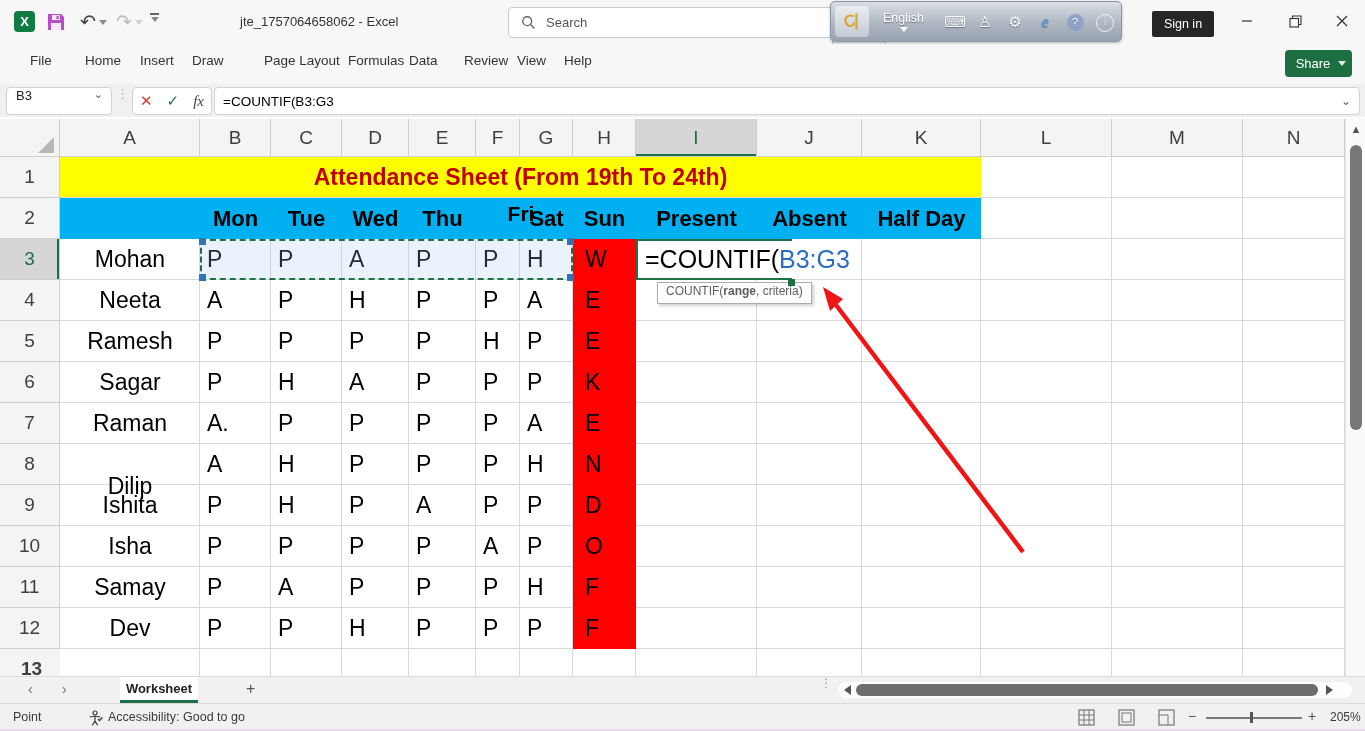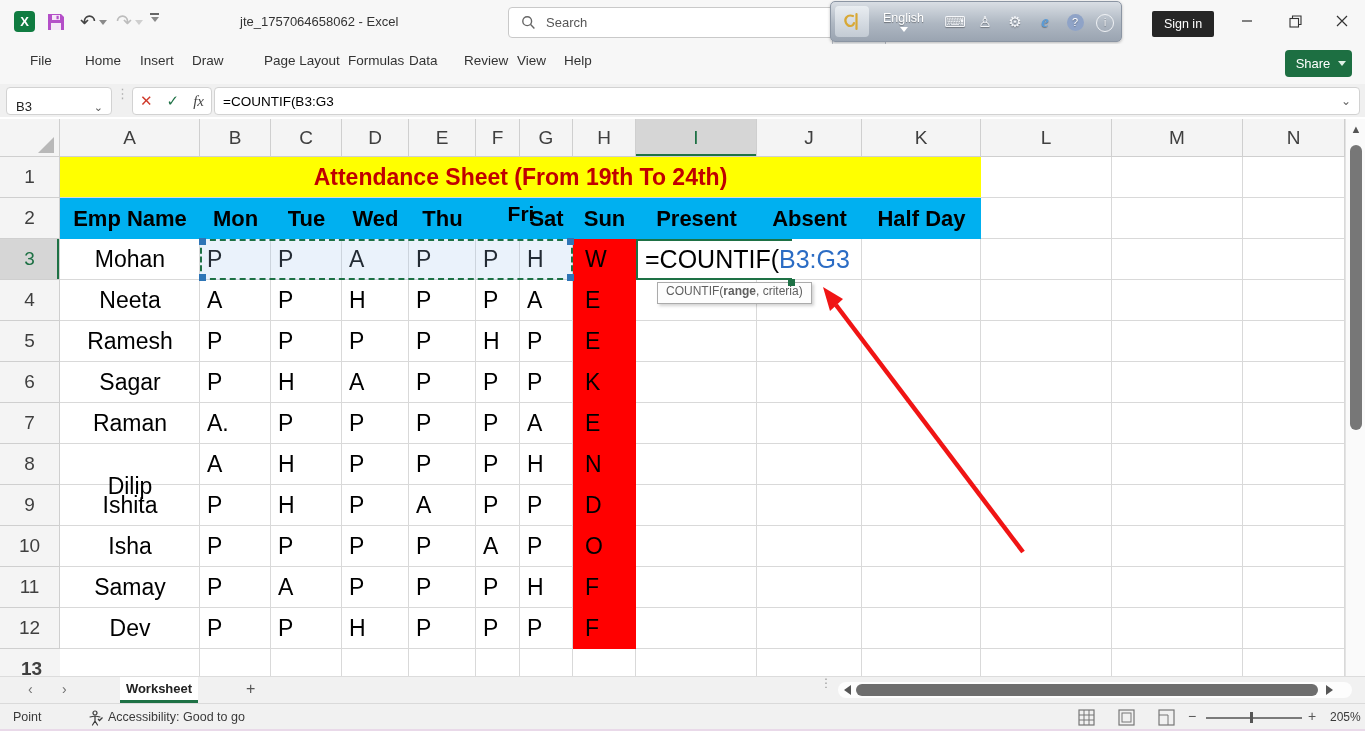--- a/index.html
+++ b/index.html
@@ -31,21 +31,21 @@
   .langicon{width:30px;text-align:center;color:#f5f7fa;font-size:15px;text-shadow:0 1px 1px rgba(0,0,0,.35);}
   .qmark{display:inline-block;width:17px;height:17px;border-radius:50%;background:#8fa3c7;color:#fff;font-size:11px;line-height:17px;text-align:center;}
   .imark{display:inline-block;width:16px;height:16px;border-radius:50%;border:1.5px solid #f0f2f5;color:#f0f2f5;font-size:10px;line-height:16px;text-align:center;}
   
   .ribbonrow{position:absolute;left:0;top:44px;width:1365px;height:40px;background:#f7f7f7;}
   .rtab{position:absolute;top:9px;font-size:13.5px;color:#333;}
   .sharebtn{position:absolute;left:1285px;top:6px;width:67px;height:27px;background:#1d6f42;border:none;border-radius:4px;color:#fff;font-size:13px;display:flex;align-items:center;justify-content:center;gap:5px;}
   .sharebtn .caret-dn{border-top-color:#dff0e6;}
   
   .fbar{position:absolute;left:0;top:84px;width:1365px;height:33px;background:#f0f0f0;}
-  .namebox{position:absolute;left:6px;top:3px;width:104px;height:26px;background:#fff;border:1px solid #d2d2d2;border-radius:4px;font-size:13px;color:#222;display:flex;align-items:flex-end;}
+  .namebox{position:absolute;left:6px;top:3px;width:104px;height:26px;background:#fff;border:1px solid #d2d2d2;border-radius:4px;font-size:13px;color:#222;display:flex;align-items:flex-start;}
   .namebox .val{margin-left:9px;flex:1;}
   .fdots{position:absolute;left:116px;top:7px;color:#b0b0b0;font-size:13px;letter-spacing:0;line-height:6px;}
   .fbtns{position:absolute;left:132px;top:3px;width:78px;height:26px;background:#fff;border:1px solid #d2d2d2;border-radius:4px;display:flex;align-items:center;justify-content:space-around;}
   .fx-cancel{color:#d03a2b;font-size:15px;}
   .fx-enter{color:#1e7145;font-size:15px;}
   .fx-fn{font-family:"Liberation Serif",serif;font-style:italic;font-size:15px;color:#444;}
   .ffield{position:absolute;left:214px;top:3px;width:1144px;height:26px;background:#fff;border:1px solid #d2d2d2;border-radius:4px;font-size:13.5px;color:#000;display:flex;align-items:center;}
   .ffield .txt{margin-left:8px;flex:1;}
   .ffield .chev{color:#666;margin-right:8px;font-size:12px;}
   
@@ -406,21 +406,20 @@
       <div class="cell" style="left: 636px; top: 649px; width: 121px; height: 41px; position: absolute;"></div>
       <div class="cell" style="left: 757px; top: 649px; width: 105px; height: 41px; position: absolute;"></div>
       <div class="cell" style="left: 862px; top: 649px; width: 119px; height: 41px; position: absolute;"></div>
       <div class="cell" style="left: 981px; top: 649px; width: 131px; height: 41px; position: absolute;"></div>
       <div class="cell" style="left: 1112px; top: 649px; width: 131px; height: 41px; position: absolute;"></div>
       <div class="cell" style="left: 1243px; top: 649px; width: 102px; height: 41px; position: absolute;"></div>
       <div class="" style="left: 60px; top: 157px; width: 921px; height: 41px; background: rgb(255, 255, 0); border-bottom: 1px solid rgb(217, 217, 217); box-sizing: border-box; position: absolute;"></div>
       <div class="" style="left: 60px; top: 198px; width: 921px; height: 41px; background: rgb(0, 176, 240); position: absolute;"></div>
       <div class="" style="left: 573px; top: 239px; width: 63px; height: 410px; background: rgb(255, 0, 0); position: absolute;"></div>
       <div class="celltext" style="left: 60px; top: 157px; width: 921px; height: 41px; justify-content: center; font-weight: bold; font-size: 23px; color: rgb(192, 0, 0); position: absolute;">Attendance Sheet (From 19th To 24th)</div>
-      <div class="celltext" style="left: 60px; top: 198px; width: 140px; height: 41px; justify-content: center; font-weight: 600; font-size: 22px; position: absolute;">Emp Name</div>
       <div class="celltext" style="left: 200px; top: 198px; width: 71px; height: 41px; justify-content: center; font-weight: 600; font-size: 22px; position: absolute;">Mon</div>
       <div class="celltext" style="left: 271px; top: 198px; width: 71px; height: 41px; justify-content: center; font-weight: 600; font-size: 22px; position: absolute;">Tue</div>
       <div class="celltext" style="left: 342px; top: 198px; width: 67px; height: 41px; justify-content: center; font-weight: 600; font-size: 22px; position: absolute;">Wed</div>
       <div class="celltext" style="left: 409px; top: 198px; width: 67px; height: 41px; justify-content: center; font-weight: 600; font-size: 22px; position: absolute;">Thu</div>
       <div class="celltext" style="left: 499px; top: 198px; width: 44px; height: 31px; justify-content: center; font-weight: 600; font-size: 21px; position: absolute;">Fri</div>
       <div class="celltext" style="left: 520px; top: 198px; width: 53px; height: 41px; justify-content: center; font-weight: 600; font-size: 22px; position: absolute;">Sat</div>
       <div class="celltext" style="left: 573px; top: 198px; width: 63px; height: 41px; justify-content: center; font-weight: 600; font-size: 22px; position: absolute;">Sun</div>
       <div class="celltext" style="left: 636px; top: 198px; width: 121px; height: 41px; justify-content: center; font-weight: 600; font-size: 22px; position: absolute;">Present</div>
       <div class="celltext" style="left: 862px; top: 198px; width: 119px; height: 41px; justify-content: center; font-weight: 600; font-size: 22px; position: absolute;">Half Day</div>
       <div class="celltext" style="left: 757px; top: 198px; width: 105px; height: 41px; justify-content: center; font-weight: 600; font-size: 22px; position: absolute;">Absent</div>

